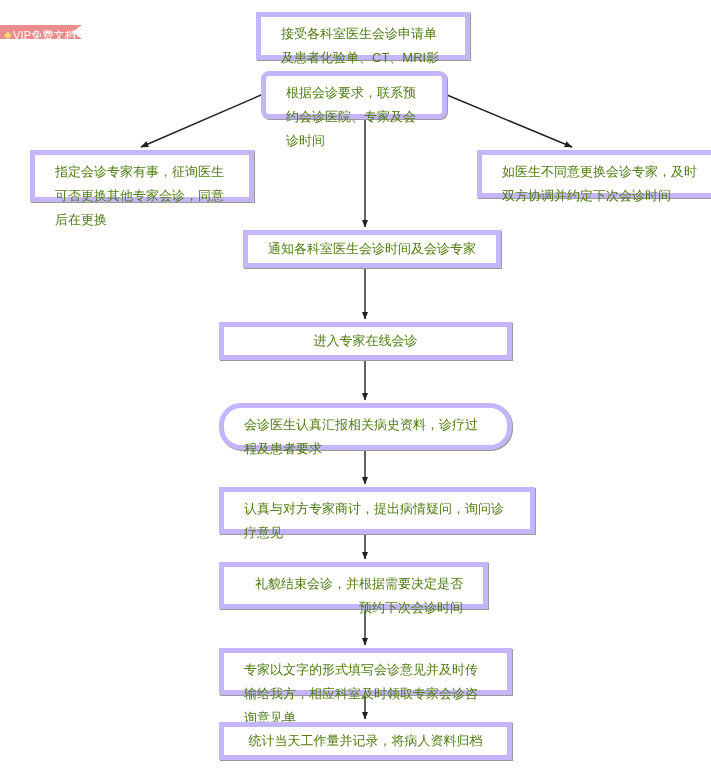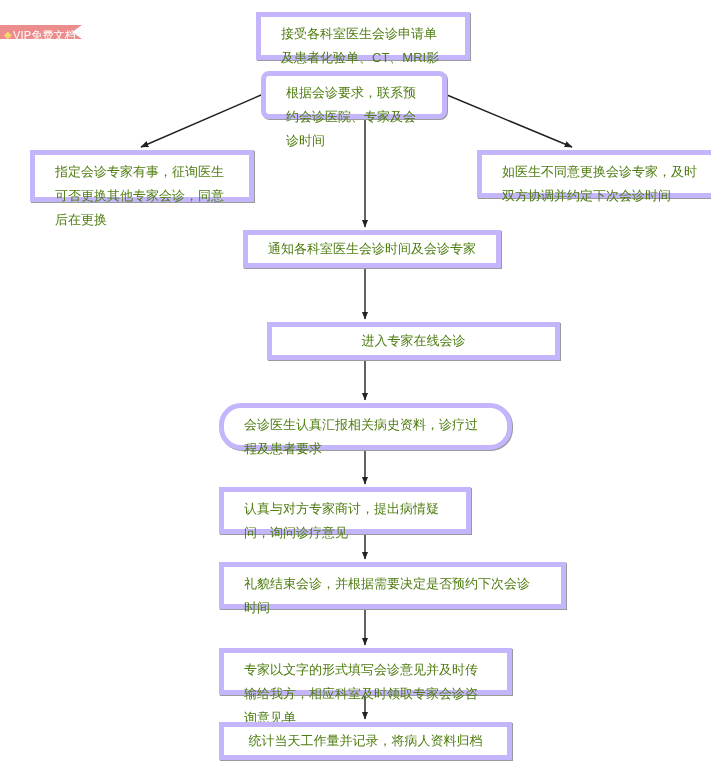--- a/index.html
+++ b/index.html
@@ -114,25 +114,25 @@
   <div class="node left" style="left:256px; top:12px; width:214px; height:48px;">接受各科室医生会诊申请单及患者化验单、CT、MRI影像资料等</div>
 
   <div class="node left" style="left:261px; top:71px; width:186px; height:48px;border-radius:8px;">根据会诊要求，联系预约会诊医院、专家及会诊时间</div>
 
   <div class="node left" style="left:30px; top:150px; width:224px; height:52px;">指定会诊专家有事，征询医生可否更换其他专家会诊，同意后在更换</div>
 
   <div class="node left" style="left:477px; top:150px; width:252px; height:48px;">如医生不同意更换会诊专家，及时双方协调并约定下次会诊时间</div>
 
   <div class="node center" style="left:219px; top:230px; width:258px; height:38px;margin-left:24px;">通知各科室医生会诊时间及会诊专家</div>
 
-  <div class="node center" style="left:219px; top:322px; width:293px; height:38px;margin-left:48px;">进入专家在线会诊</div>
+  <div class="node center" style="left:219px; top:322px; width:293px; height:38px;">进入专家在线会诊</div>
 
   <div class="node left" style="left:219px; top:403px; width:293px; height:47px;border-radius:22px;">会诊医生认真汇报相关病史资料，诊疗过程及患者要求</div>
 
-  <div class="node left" style="left:219px; top:487px; width:252px; height:47px;">认真与对方专家商讨，提出病情疑问，询问诊疗意见</div>
+  <div class="node left" style="left:219px; top:487px; width:316px; height:47px;">认真与对方专家商讨，提出病情疑问，询问诊疗意见</div>
 
-  <div class="node left" style="left:219px; top:562px; width:347px; height:47px;">礼貌结束会诊，并根据需要决定是否预约下次会诊时间</div>
+  <div class="node left" style="left:219px; top:562px; width:269px; height:47px;text-align:right;">礼貌结束会诊，并根据需要决定是否预约下次会诊时间</div>
 
   <div class="node left" style="left:219px; top:648px; width:293px; height:47px;">专家以文字的形式填写会诊意见并及时传输给我方，相应科室及时领取专家会诊咨询意见单</div>
 
   <div class="node center" style="left:219px; top:722px; width:293px; height:38px;">统计当天工作量并记录，将病人资料归档</div>
 
 </div>
 
 </body></html>

